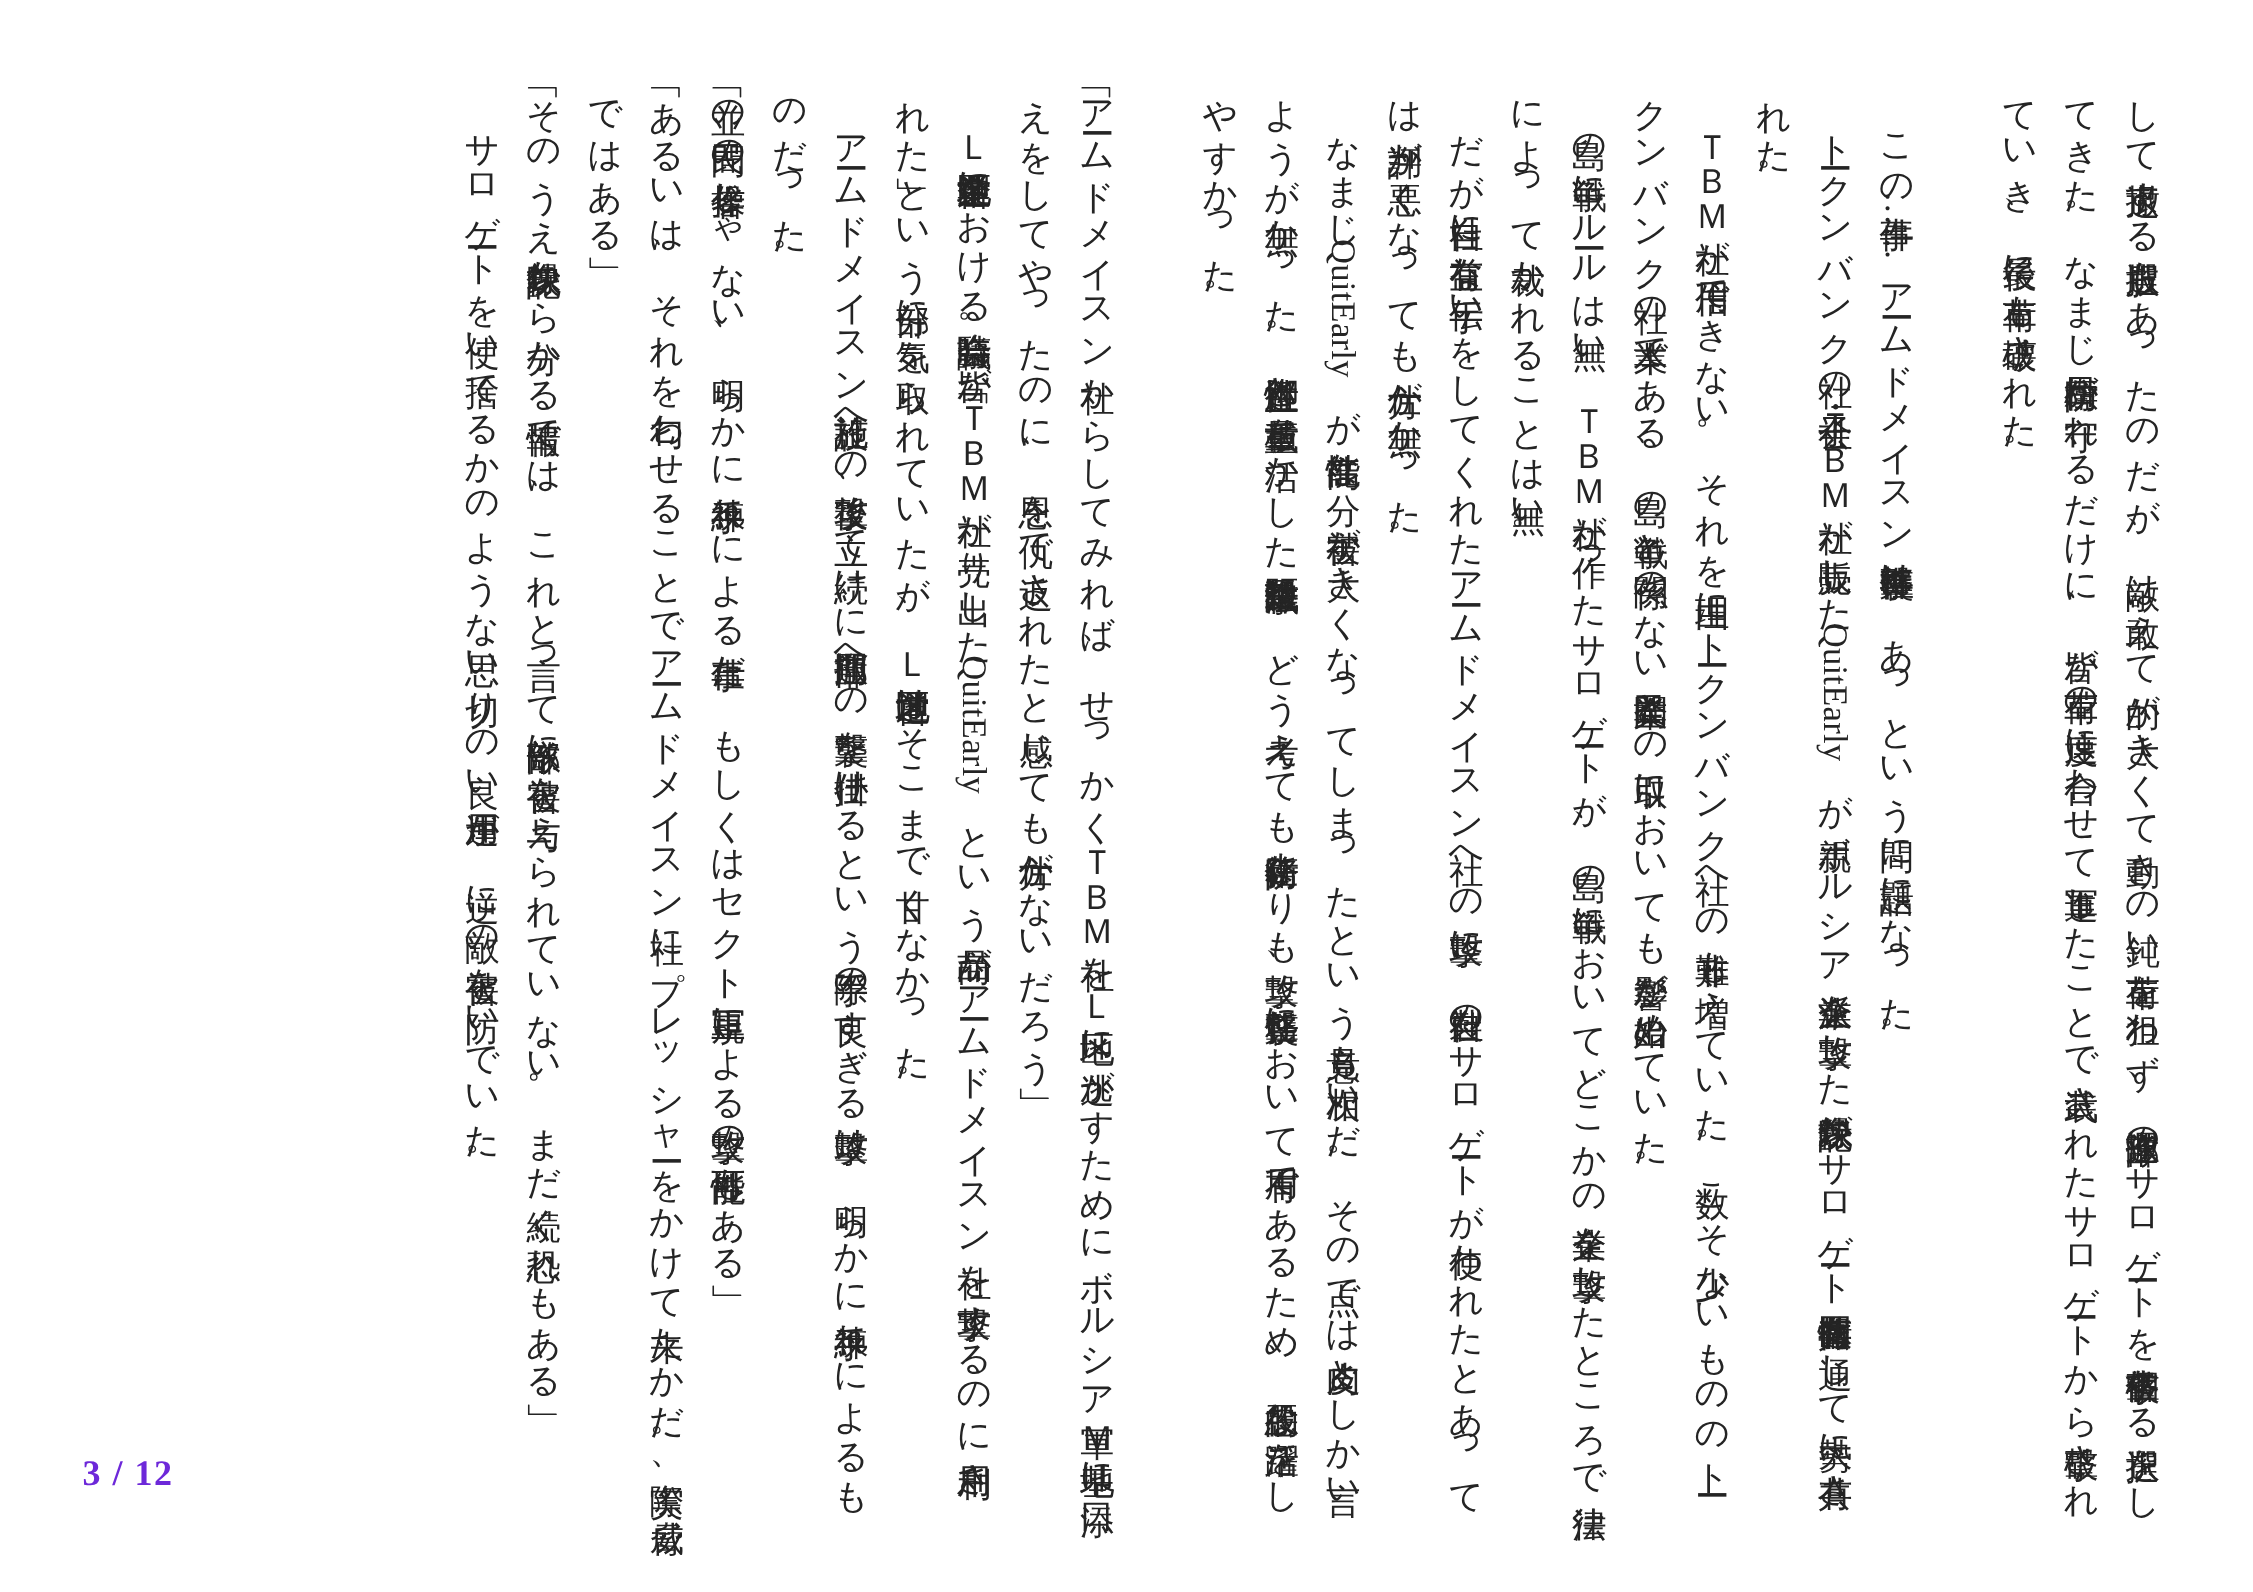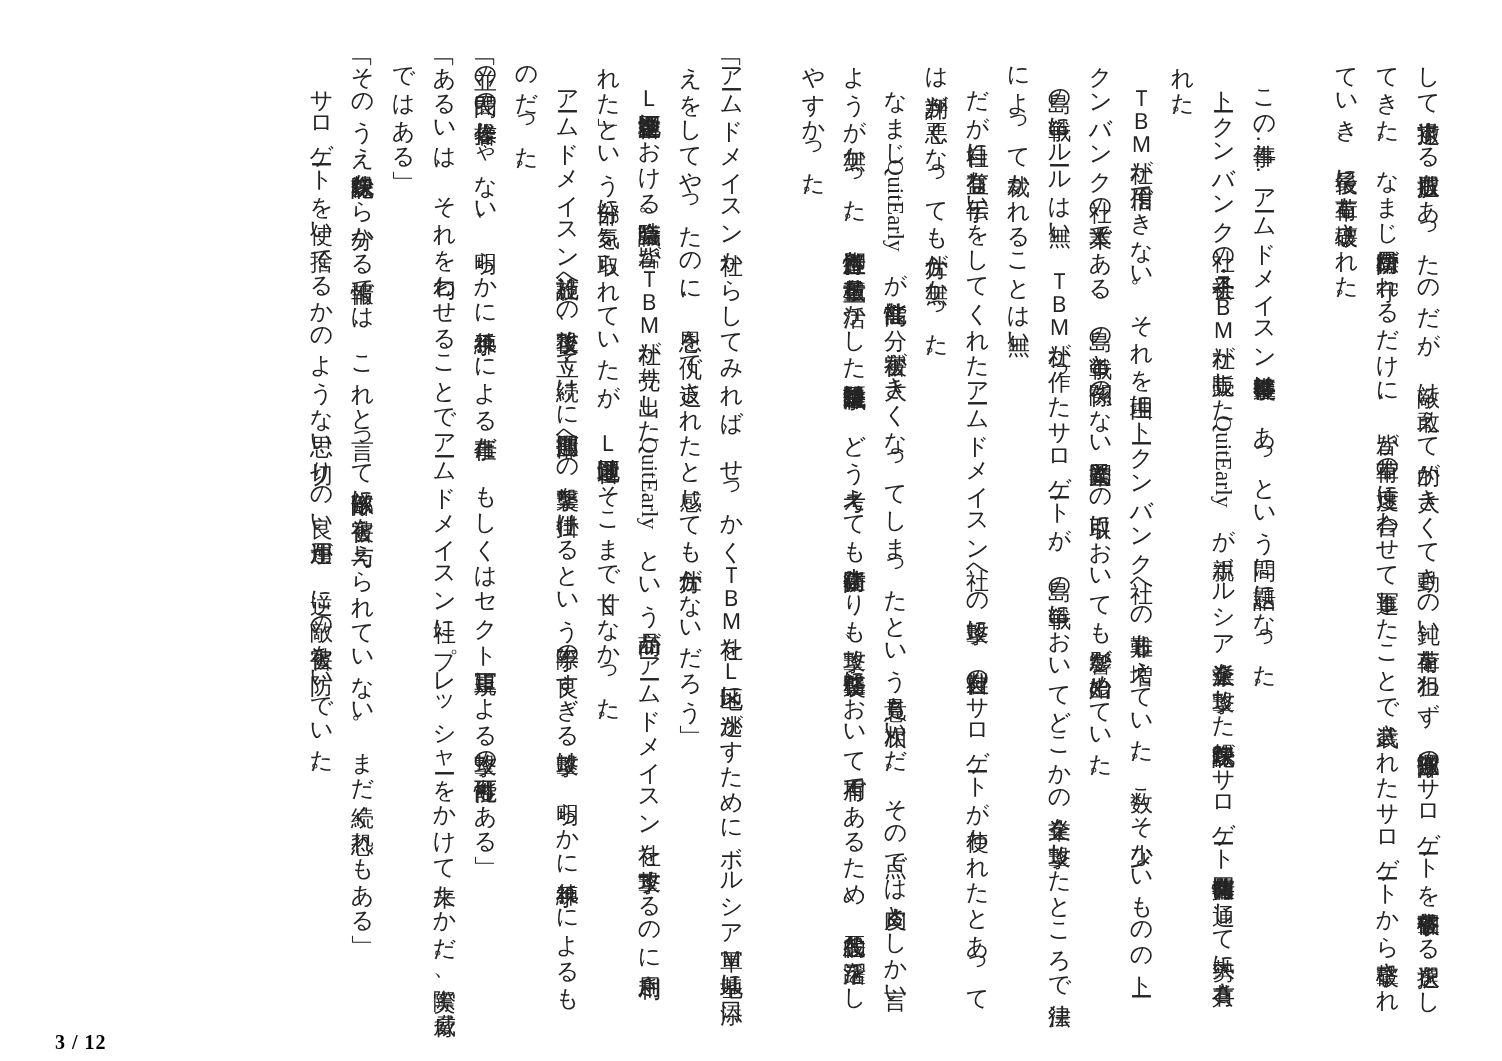--- a/index.html
+++ b/index.html
@@ -35,25 +35,25 @@
   .text-body p.indent {
     text-indent: 1em;
   }
   
   .text-body p.gap-after {
     margin-block-end: 41px;
   }
   .footer {
     position: absolute;
     left: 55px;
-    top: 1031px;
-    font-size: 20px;
+    top: 970px;
+    font-size: 24px;
     font-weight: bold;
     letter-spacing: 1px;
-    color: #000000;
+    color: #6d28d9;
   }
 </style>
 </head>
 <body>
 
 <div class="text-body">
     <p class="gap-after">して撤退する選択肢もあったのだが、敵は敢えて的が大きくて動きの鈍い荷車を狙わず、運搬部隊のサロゲートを各個撃破する選択をしてきた。なまじ防衛目標が守れるだけに、皆が荷車の速度に合わせて進軍したことで武装されたサロゲートから撃破されていき、最後に荷車も破壊された。</p>
     <p class="indent">この事件……アームドメイスン社襲撃事件は、あっという間に話題になった。</p>
     <p class="indent">トークンバンク社の子会社・ＴＢＭ社が販売した QuitEarly が親ボルシア派企業を攻撃した映像記録がサロゲート情報共有団体を通して大勢に共有された。</p>
     <p class="indent">ＴＢＭ社が信用できない。それを理由にトークンバンク社への非難も増えていた。数こそ少ないもののトークンバンク社の本業である、島の戦争と関係のない民間企業との取引においても影響が出始めていた。</p>

